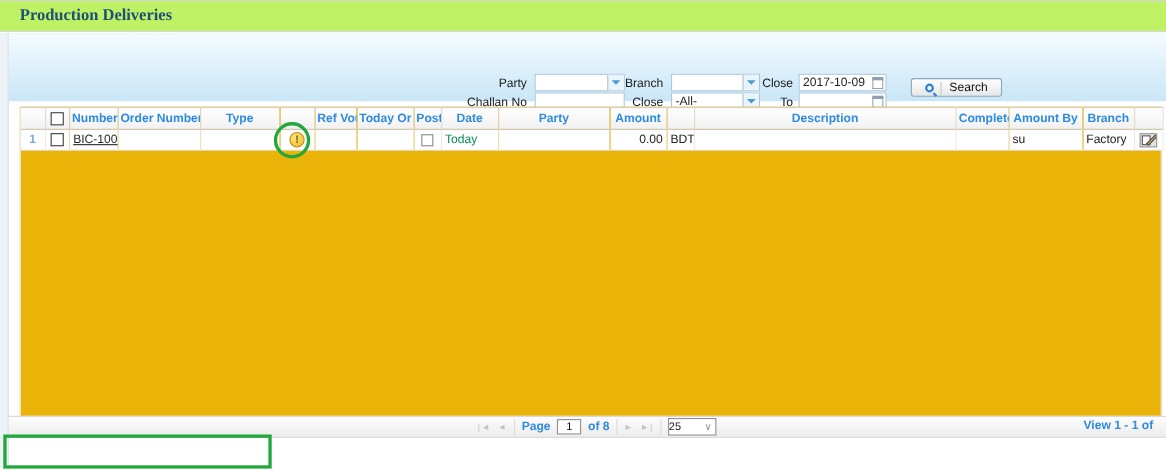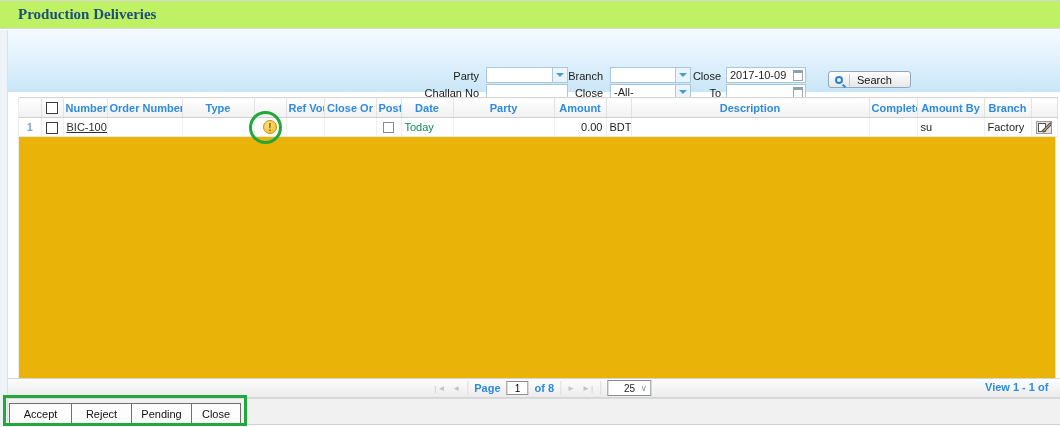--- a/index.html
+++ b/index.html
@@ -24,21 +24,21 @@
   .ctl { position:absolute; height:16px; background:#fff; border:1px solid #a9c7dd; display:flex; align-items:center; }
   .ctl .val { flex:1; padding-left:3px; font-size:11px; color:#222; line-height:14px; overflow:hidden; white-space:nowrap; }
   .chev { width:15px; height:14px; background:#e9f4fb; border-left:1px solid #a9c7dd;
           display:flex; align-items:center; justify-content:center; }
   .chev i { display:block; width:0; height:0; border-left:4px solid transparent; border-right:4px solid transparent;
             border-top:4px solid #4e9bd4; }
   .cal { width:10px; height:11px; margin-right:2px; background:#fff; border:1px solid #98a6b2; border-top:3px solid #8fa0ac; }
 
   .search-btn { position:absolute; left:820px; top:40px; width:83px; height:17px; border:1px solid #8fa8bc;
                 border-radius:3px; background:linear-gradient(#ffffff,#e7e7e7); display:flex; align-items:center;
-                padding:0 6px; cursor:pointer; }
+                padding:0 6px; cursor:pointer;justify-content:center; }
   .mag { position:relative; width:8px; height:8px; border:2px solid #2a83d2; border-radius:50%; flex:0 0 auto; }
   .mag::after { content:''; position:absolute; width:4px; height:2px; background:#2a83d2;
                 transform:rotate(45deg); left:5px; top:7px; }
   .search-sep { width:1px; height:12px; background:#c7c7c7; margin:0 7px 0 6px; }
   .search-btn span.t { font-size:11px; color:#111; }
 
   
   .grid { position:absolute; left:18px; top:97px; width:1038px; height:281px; background:#eab308;
           border-left:1px solid #ececec; border-right:1px solid #e0e0e0; }
   table { table-layout:fixed; width:1038px; border-collapse:collapse; font-size:11px; }
@@ -66,21 +66,21 @@
   .pager { position:absolute; left:8px; top:378px; width:1052px; height:20px;
            background:linear-gradient(#fdfdfd,#ececec); border-top:1px solid #d5d5d5; border-bottom:1px solid #d5d5d5; }
   .pager-center { position:absolute; left:50%; top:0; transform:translateX(-46%); height:18px;
                   display:flex; align-items:center; gap:6px; }
   .pg-arrow { color:#c3c3c3; font-size:8px; letter-spacing:1px; cursor:default; }
   .pg-sep { width:1px; height:14px; background:#dcdcdc; }
   .pg-text { color:#2e8be0; font-weight:bold; font-size:11px; }
   .pg-input { width:22px; height:14px; border:1px solid #8f8f8f; font-size:10px; text-align:center;
               font-family:"Liberation Sans", sans-serif; }
   .pg-select { width:44px; height:16px; border:1px solid #8f8f8f; background:#fff; display:flex; align-items:center; }
-  .pg-select .val { flex:1; padding-left:16px; font-size:10px; }
+  .pg-select .val { flex:1; padding-left:0; font-size:10px; }
   .pg-select .v { color:#7d96a8; font-size:9px; padding-right:3px; }
   .view-status { position:absolute; left:977px; top:2px; width:90px; color:#2e8be0; font-weight:bold;
                  font-size:11px; white-space:nowrap; }
 
   
   .bottombar { position:absolute; left:8px; top:398px; width:1052px; height:27px; background:#f1f1f1;
                border-top:1px solid #dadada; border-bottom:1px solid #d0d0d0; }
   .actions { position:absolute; left:2px; top:4px; display:flex; }
   .abtn { height:22px; background:#fdfdfd; border:1px solid #6f6f6f; font-size:11px; color:#111;
           font-family:"Liberation Sans", sans-serif; margin-left:-1px; cursor:pointer; }
@@ -181,21 +181,21 @@
       </colgroup>
       <thead>
         <tr>
           <th></th>
           <th><span class="cb"></span></th>
           <th>Number</th>
           <th>Order Number</th>
           <th>Type</th>
           <th></th>
           <th>Ref Vouc</th>
-          <th>Close Or</th>
+          <th>Today Or</th>
           <th>Poste</th>
           <th>Date</th>
           <th>Party</th>
           <th>Amount</th>
           <th></th>
           <th>Description</th>
           <th>Completed</th>
           <th>Amount By</th>
           <th>Branch</th>
           <th></th>
@@ -241,25 +241,17 @@
       <span class="pg-arrow">►|</span>
       <span class="pg-sep"></span>
       <span class="pg-select">
         <span class="val">25</span>
         <span class="v">∨</span>
       </span>
     </div>
     <div class="view-status">View 1 - 1 of</div>
   </div>
 
-  <div class="bottombar">
-    <div class="actions">
-      <button class="abtn w1">Accept</button>
-      <button class="abtn w2">Reject</button>
-      <button class="abtn w3">Pending</button>
-      <button class="abtn w4">Close</button>
-    </div>
-  </div>
 
   <div class="circle-annotation"></div>
   <div class="rect-annotation"></div>
 
 </div>
 
 </body></html>

